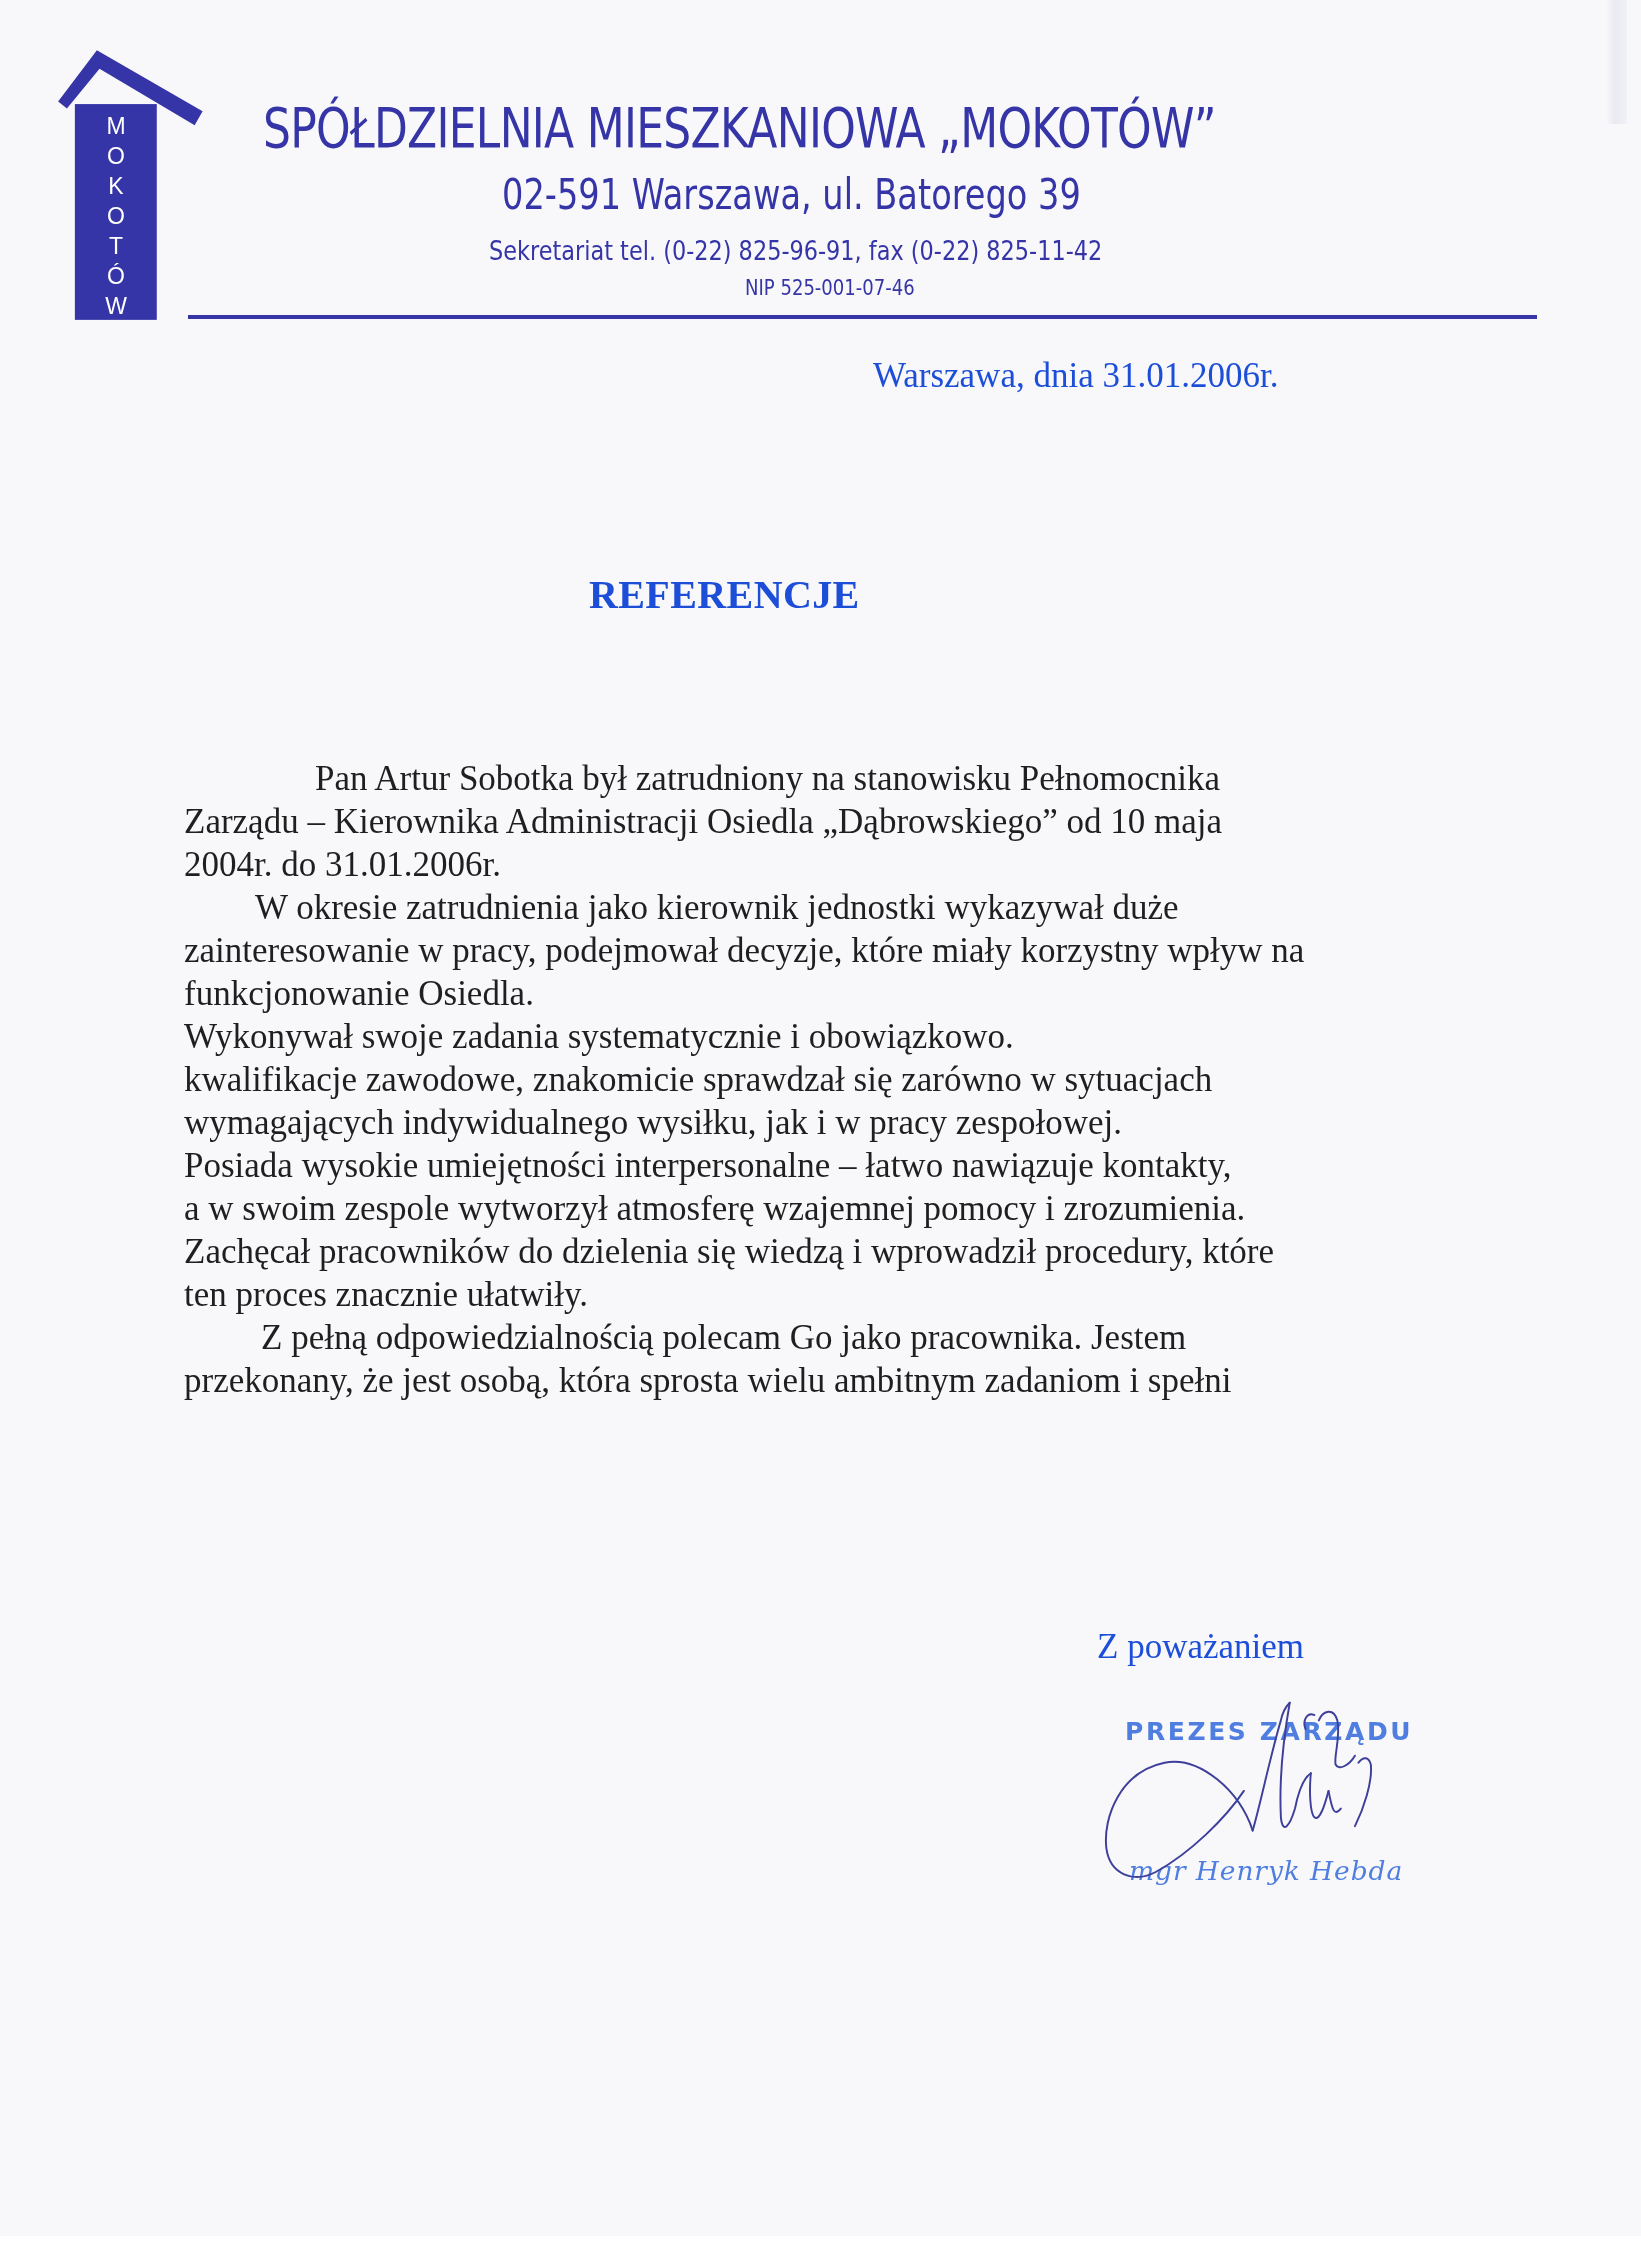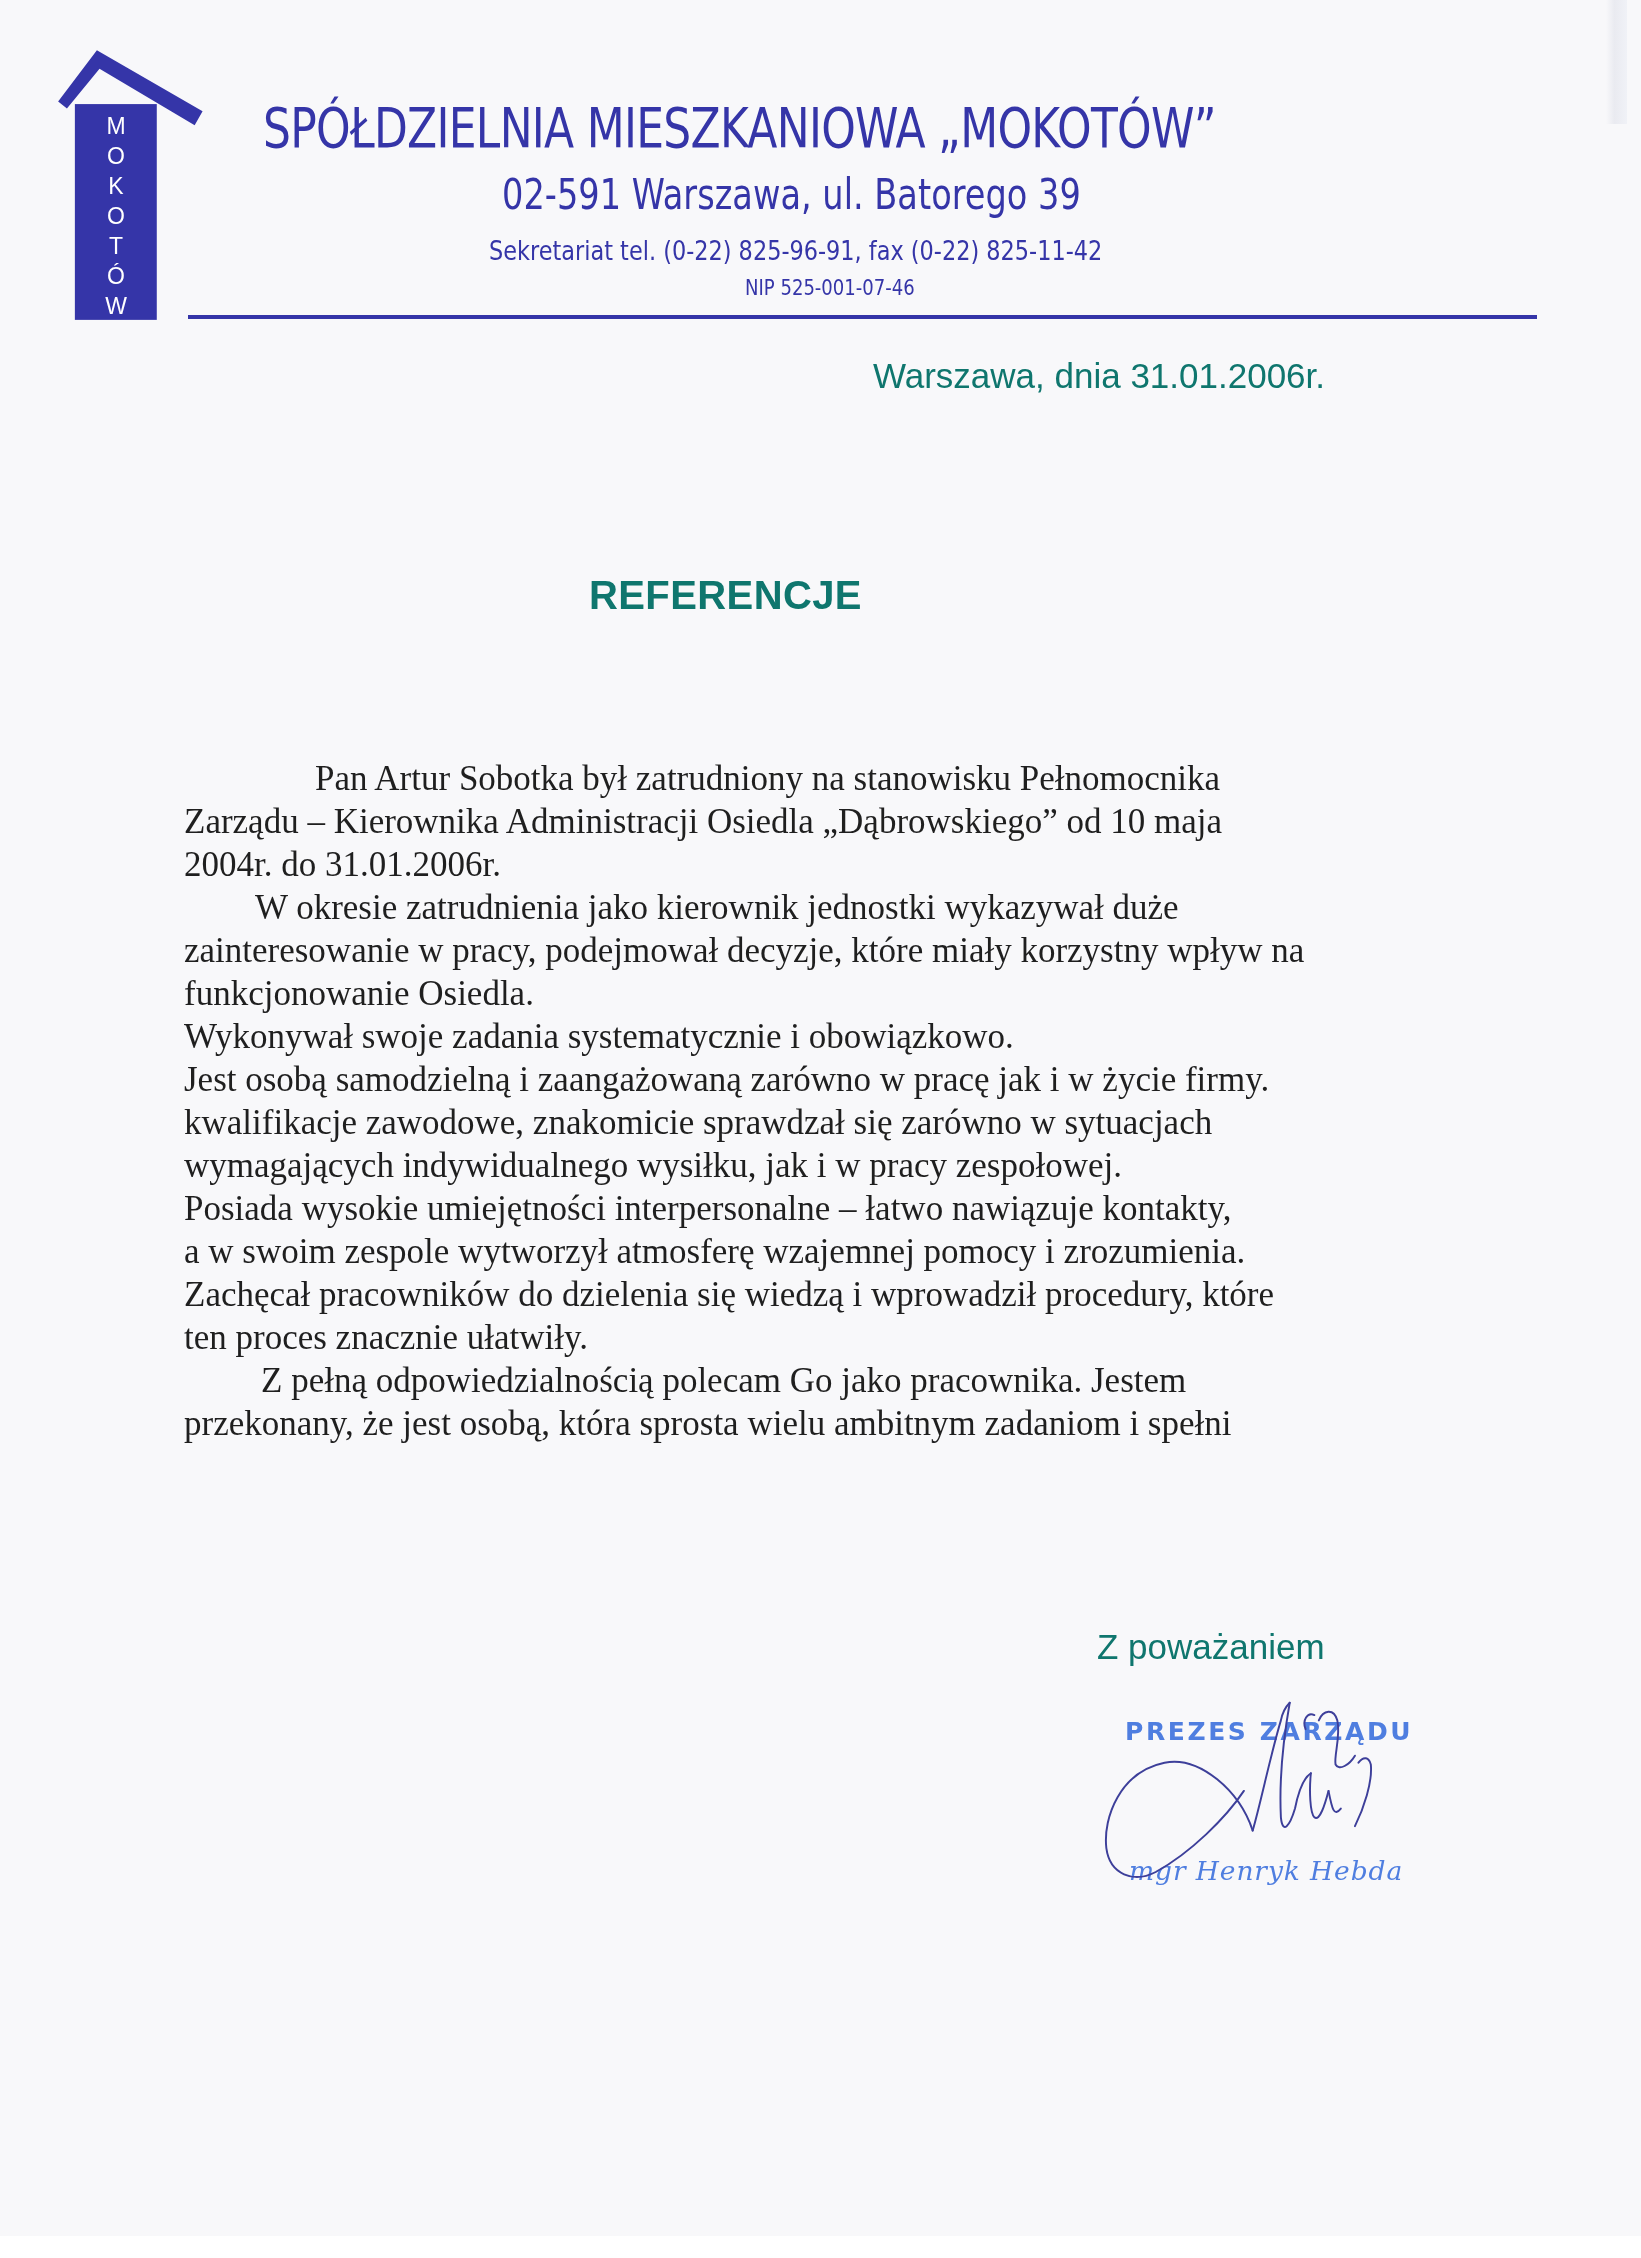--- a/index.html
+++ b/index.html
@@ -27,21 +27,21 @@
     position:absolute; color:#3535a8; font-family:"DejaVu Sans", sans-serif;
     white-space:nowrap; transform-origin:left top;
   }
   .hdr-title { left:263px; top:99px; font-size:55px; line-height:58px; transform:scaleX(0.80); letter-spacing:-0.9px; }
   .hdr-addr  { left:502px; top:171px; font-size:42px; line-height:48px; transform:scaleX(0.80); }
   .hdr-tel   { left:489px; top:235px; font-size:27px; line-height:32px; transform:scaleX(0.83); }
   .hdr-nip   { left:745px; top:275px; font-size:22px; line-height:26.5px; transform:scaleX(0.82); }
   .hdr-rule  { position:absolute; left:188px; top:315px; width:1349px; height:4.4px; background:#3535a8; }
 
   
-  .serif { font-family:Liberation Sans, sans-serif; color:#0f766e; white-space:nowrap; position:absolute;text-align:right; }
+  .serif { font-family:Liberation Serif, serif; color:#1d4ed8; white-space:nowrap; position:absolute;text-align:right; }
   .date  { left:873px; top:355px; font-size:35px; line-height:41px; }
   .title { left:589px; top:573px; font-size:40px; line-height:44px; font-weight:bold; letter-spacing:0.4px; }
   .body  { position:absolute; left:184px; top:757px; width:1253px; }
   .line  {
     font-family:"Liberation Serif", serif; color:#1f1f1f; font-size:35px;
     line-height:43px; height:43px; white-space:nowrap;
   }
   .closing { left:1097px; top:1618px; font-size:35px; line-height:41px;margin-top:8px; }
 
   
@@ -90,21 +90,20 @@
   <div class="serif title">REFERENCJE</div>
 
   <div class="body">
     <div class="line" style="padding-left:131px">Pan Artur Sobotka był zatrudniony na stanowisku Pełnomocnika</div>
     <div class="line">Zarządu – Kierownika Administracji Osiedla „Dąbrowskiego” od 10 maja</div>
     <div class="line">2004r. do 31.01.2006r.</div>
     <div class="line" style="padding-left:71px">W okresie zatrudnienia jako kierownik jednostki wykazywał duże</div>
     <div class="line">zainteresowanie w pracy, podejmował decyzje, które miały korzystny wpływ na</div>
     <div class="line">funkcjonowanie Osiedla.</div>
     <div class="line">Wykonywał swoje zadania systematycznie i obowiązkowo.</div>
-    <div class="line">Jest osobą samodzielną i zaangażowaną zarówno w pracę jak i w życie firmy.</div>
     <div class="line">kwalifikacje zawodowe, znakomicie sprawdzał się zarówno w sytuacjach</div>
     <div class="line">wymagających indywidualnego wysiłku, jak i w pracy zespołowej.</div>
     <div class="line">Posiada wysokie umiejętności interpersonalne – łatwo nawiązuje kontakty,</div>
     <div class="line">a w swoim zespole wytworzył atmosferę wzajemnej pomocy i zrozumienia.</div>
     <div class="line">Zachęcał pracowników do dzielenia się wiedzą i wprowadził procedury, które</div>
     <div class="line">ten proces znacznie ułatwiły.</div>
     <div class="line" style="padding-left:77px">Z pełną odpowiedzialnością polecam Go jako pracownika. Jestem</div>
     <div class="line">przekonany, że jest osobą, która sprosta wielu ambitnym zadaniom i spełni</div>
   </div>
 

